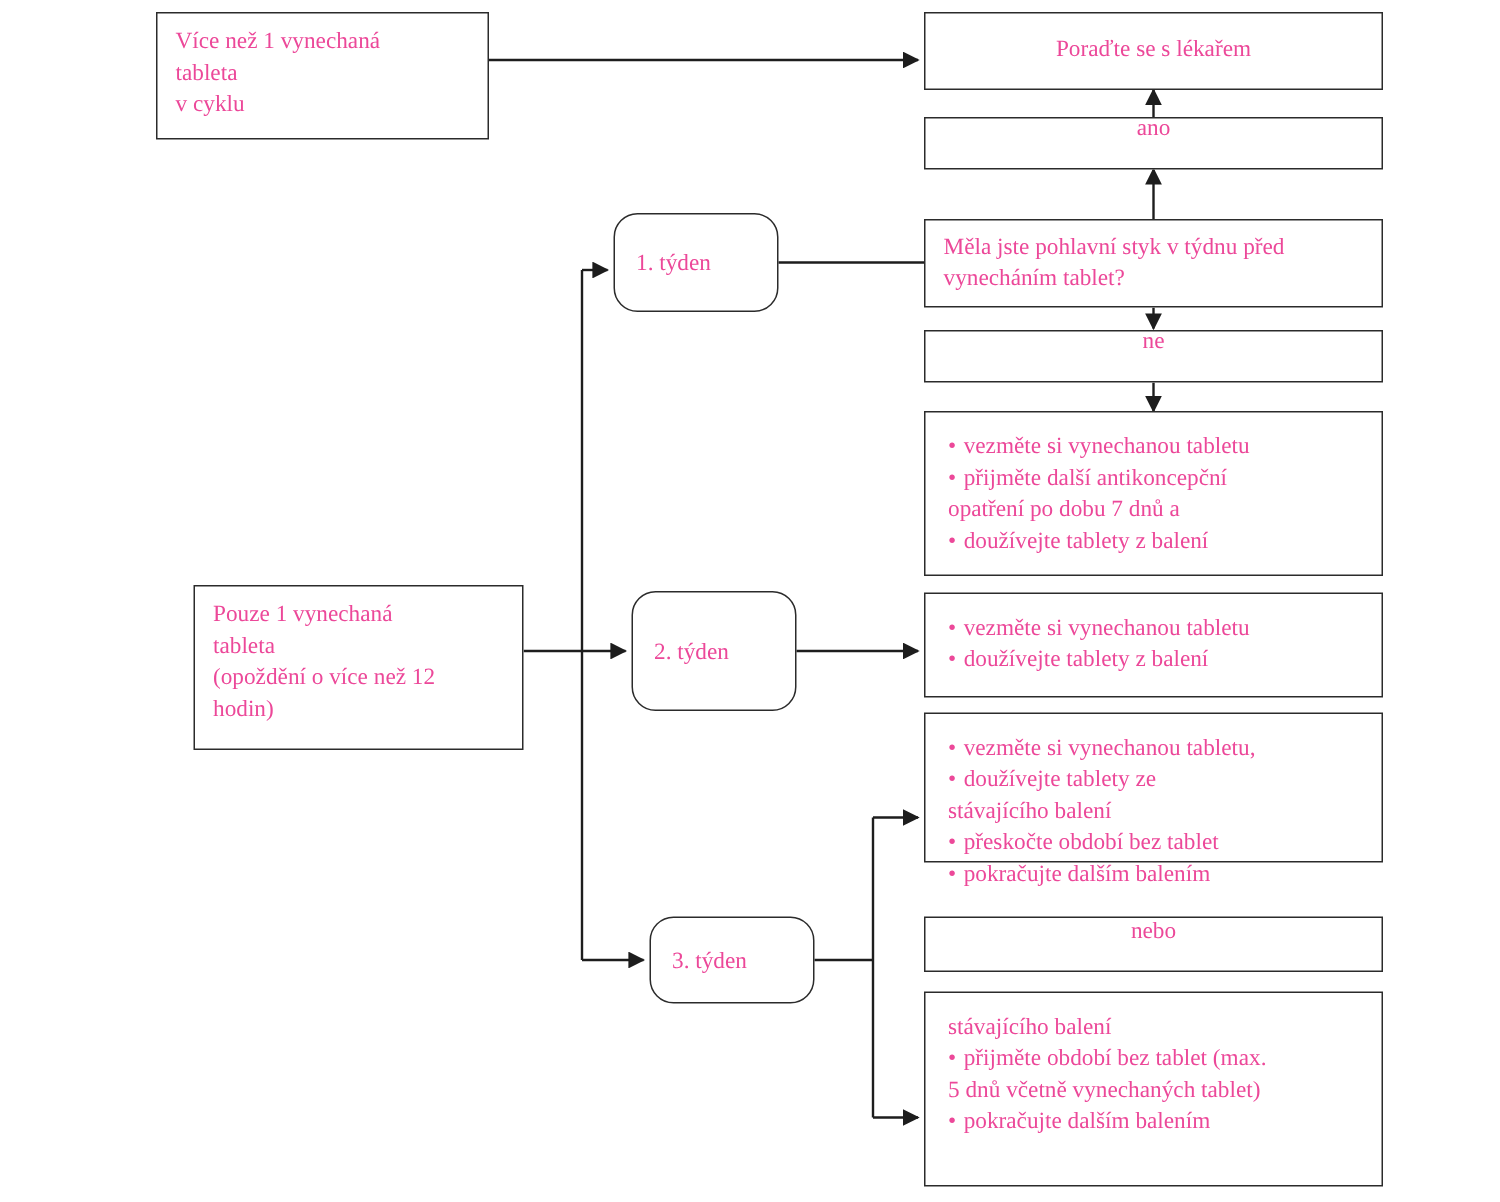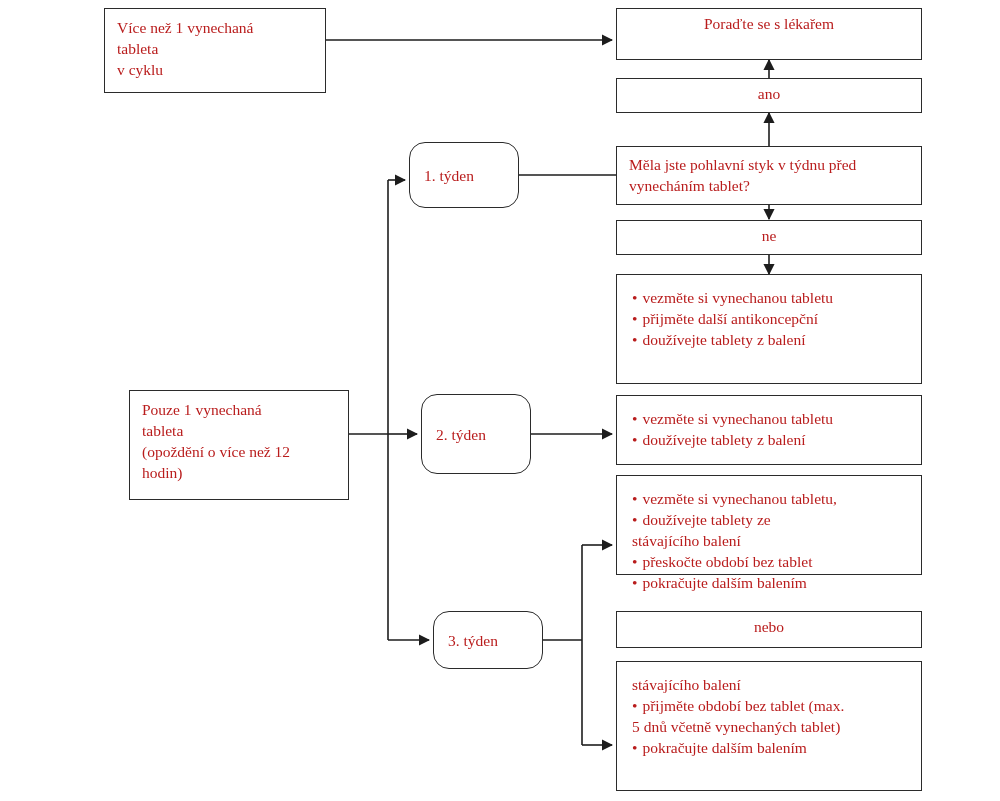--- a/index.html
+++ b/index.html
@@ -19,28 +19,28 @@
     background: #ffffff;
     overflow: hidden;
   }
   .box {
     position: absolute;
     box-sizing: border-box;
     border: 1px solid #2b2b2b;
     background: #ffffff;
     font-size: 15.5px;
     line-height: 21px;
-    color: #b91c1c;
+    color: #ec4899;
     padding: 8px 12px;
   }
   .box.center {
     display: flex;
-    align-items: flex-start;
+    align-items: flex-end;
     justify-content: center;
-    padding: 4px 8px;
+    padding: 16px 8px;
     text-align: center;
   }
   .box.vcenter {
     display: flex;
     align-items: center;
     justify-content: flex-start;
     text-align: left;
     border-radius: 16px;
   }
   .box .line {
@@ -160,20 +160,23 @@
 
   <div class="box" style="left:616px; top:274px; width:306px; height:110px; padding-top:9px;">
     <ul class="bullets">
       <li>
         <span class="b">•</span><span>vezměte si vynechanou tabletu</span>
       </li>
       <li>
         <span class="b">•</span><span>přijměte další antikoncepční</span>
       </li>
       <li>
+        <span>opatření po dobu 7 dnů a</span>
+      </li>
+      <li>
         <span class="b">•</span><span>doužívejte tablety z balení</span>
       </li>
     </ul>
   </div>
 
   <div class="box" style="left:616px; top:395px; width:306px; height:70px; padding-top:9px;">
     <ul class="bullets">
       <li>
         <span class="b">•</span><span>vezměte si vynechanou tabletu</span>
       </li>

